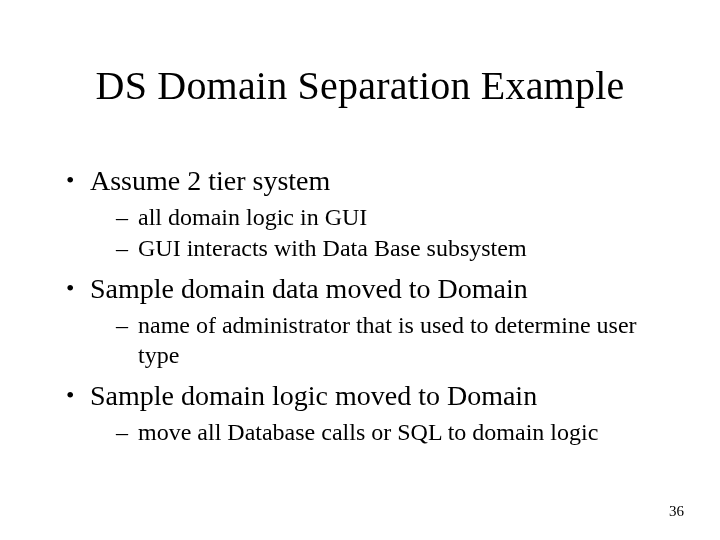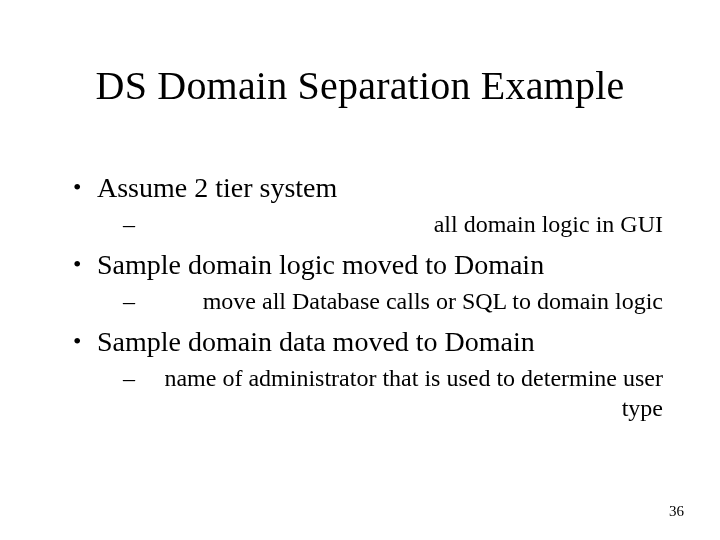--- a/index.html
+++ b/index.html
@@ -30,21 +30,21 @@
     letter-spacing: 0.2px;
   }
   .body {
     position: absolute;
     top: 163px;
     left: 62px;
     right: 50px;
   }
   ul.level1 {
     list-style: none;
-    margin: 7px;
+    margin: 0;
     padding: 0;
   }
   ul.level1 > li {
     position: relative;
     padding-left: 28px;
     font-size: 28px;
     line-height: 1.25;
     margin-bottom: 2px;
   }
   ul.level1 > li::before {
@@ -59,21 +59,20 @@
     list-style: none;
     margin: 4px 0 8px 0;
     padding: 0 0 0 26px;
   }
   ul.level2 > li {
     position: relative;
     padding-left: 22px;
     font-size: 24px;
     line-height: 1.25;
     margin-bottom: 1px;
-    text-align: right;
   }
   ul.level2 > li::before {
     content: "–";
     position: absolute;
     left: 0;
     top: 0;
   }
   .footer-center {
     position: absolute;
     bottom: 20px;
@@ -98,39 +97,42 @@
 
   <div class="body">
     <ul class="level1">
 
       <li>
         <span>Assume 2 tier system</span>
         <ul class="level2">
           <li>
             <span>all domain logic in GUI</span>
           </li>
-        </ul>
-      </li>
-
-      <li>
-        <span>Sample domain logic moved to Domain</span>
-        <ul class="level2">
           <li>
-            <span>move all Database calls or SQL to domain logic</span>
+            <span>GUI interacts with Data Base subsystem</span>
           </li>
         </ul>
       </li>
 
       <li>
         <span>Sample domain data moved to Domain</span>
         <ul class="level2">
           <li>
             <span>name of administrator that is used to determine user type</span>
           </li>
         </ul>
       </li>
 
+      <li>
+        <span>Sample domain logic moved to Domain</span>
+        <ul class="level2">
+          <li>
+            <span>move all Database calls or SQL to domain logic</span>
+          </li>
+        </ul>
+      </li>
+
     </ul>
   </div>
 
   <div class="footer-right">36</div>
 
 </div>
 
 </body></html>

